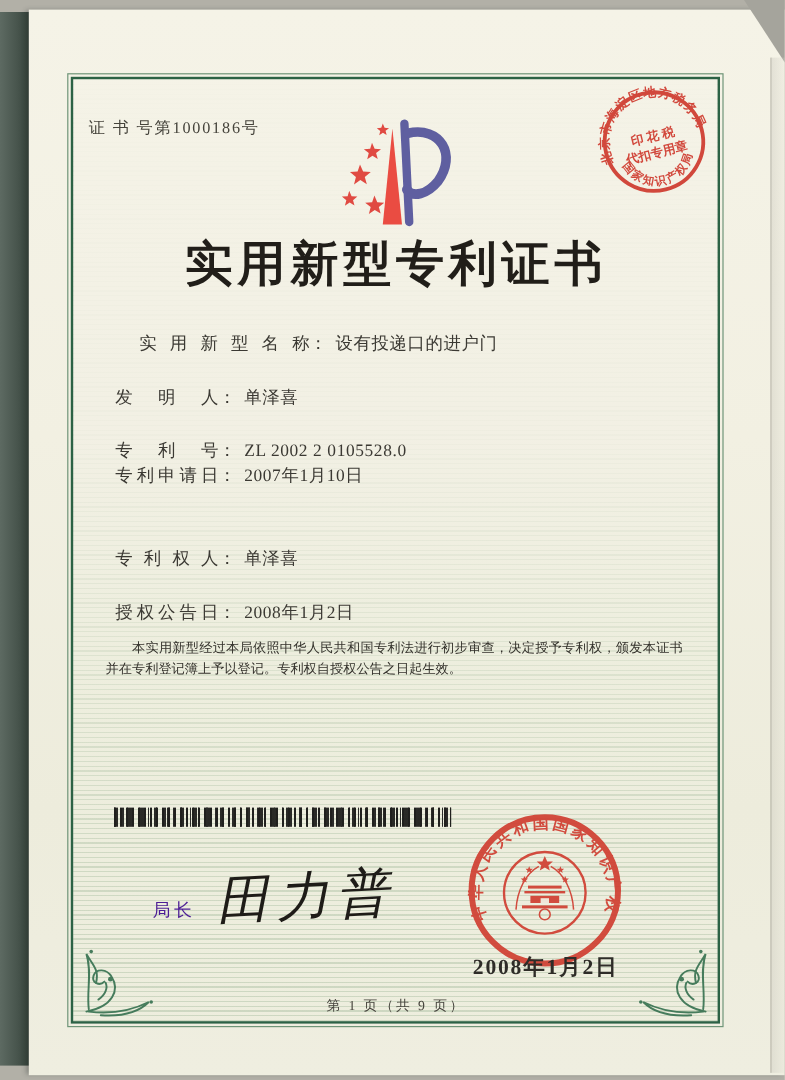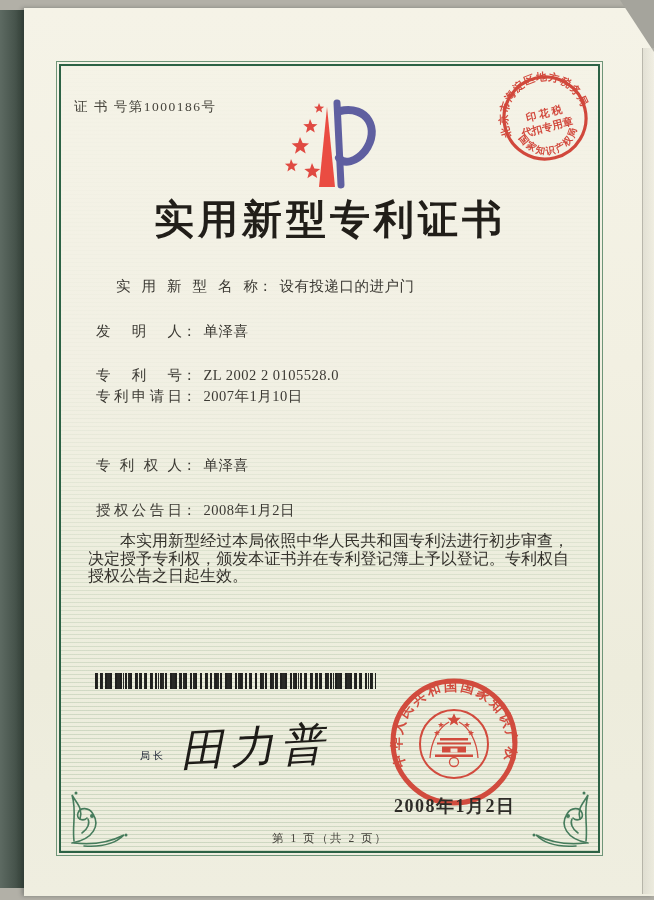--- a/index.html
+++ b/index.html
@@ -66,35 +66,35 @@
   .field .lbl { display:inline-block; text-align:justify; text-align-last:justify; }
   .field .lbl.w-long  { width:142px; }
   .field .lbl.w-short { width:86px; }
   .field .colon { display:inline-block; }
   .field .val { margin-left:7px; letter-spacing:.5px; }
   .f0 { top:277px;margin-left:20px; } .f1 { top:322px; } .f2 { top:366px; }
   .f3 { top:387px; } .f4 { top:456px; } .f5 { top:501px; }
 
   .body-text { position:absolute; left:88px; top:532px; width:481px; }
   .body-text p {
-    font-size:16px; line-height:17.6px; text-indent:2em;
+    font-size:11px; line-height:17.6px; text-indent:2em;
     text-align:justify; color:#33312b; margin-bottom:4px;
   }
 
   .barcode {
     position:absolute; left:95px; top:673px; width:281px; height:16px;
     background:
       repeating-linear-gradient(90deg,#20201e 0 2px,rgba(0,0,0,0) 2px 5px),
       repeating-linear-gradient(90deg,#2a2a28 0 1px,rgba(0,0,0,0) 1px 7px),
       repeating-linear-gradient(90deg,rgba(25,25,23,.92) 0 3px,rgba(0,0,0,0) 3px 11px);
   }
 
   .sig-role {
-    position:absolute; left:140px; top:749px;
-    font-size:10px; letter-spacing:3px; color:#0f172a;
+    position:absolute; left:127px; top:749px;
+    font-size:15px; letter-spacing:3px; color:#4c1d95;
   }
   .sig-name {
     position:absolute; left:180px; top:718px;
     font-size:44px; font-style:italic; color:#1e1c18;
     transform:rotate(-3deg); letter-spacing:6px;
   }
 
   .stamp-top { position:absolute; left:494px; top:67px; transform:rotate(-14deg); opacity:.92; }
   .stamp-bottom { position:absolute; left:386px; top:674px; opacity:.93; }
   .stamp-date {
@@ -241,13 +241,13 @@
     </g>
     <g fill="none" stroke-width="1.3">
       <path d="M44,84 C45,68 52,54 63,48"></path>
       <path d="M92,84 C91,68 84,54 73,48"></path>
       <circle cx="68" cy="88" r="4.5"></circle>
     </g>
   </g>
 </svg>
 <div class="stamp-date">2008年1月2日</div>
 
-<div class="footer">第 1 页（共 2 页）</div>
+<div class="footer">第 1 页（共 9 页）</div>
 
 </body></html>

